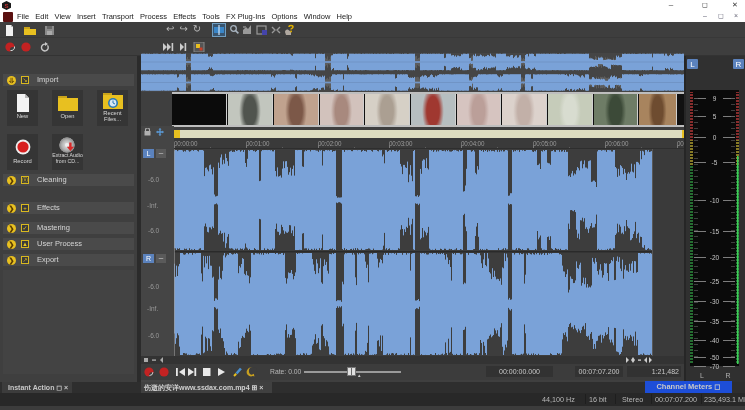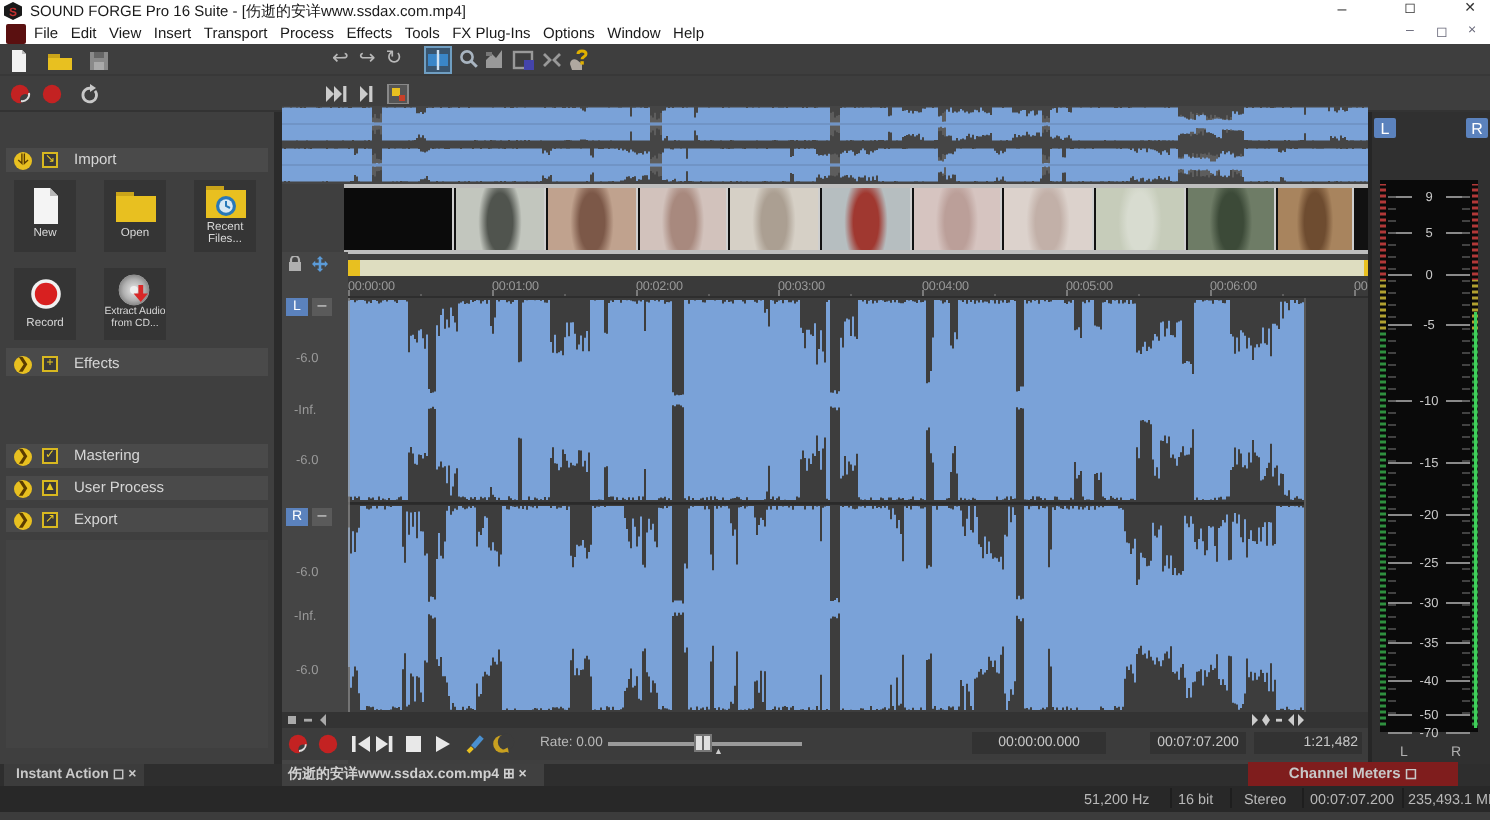--- a/index.html
+++ b/index.html
@@ -10,21 +10,20 @@
 .hdr .lbl{position:absolute;left:34px;top:0}
 .tile{position:absolute;width:31px;height:36px;background:#353535;color:#d8d8d8;font-size:5.8px;text-align:center}
 </style></head>
 <body>
 
 <div class="abs" style="left:0;top:0;width:745px;height:11px;background:#ffffff">
   <svg class="abs" style="left:2px;top:1px" width="9" height="9" viewBox="0 0 9 9">
       <polygon points="4.5,0 9,2.2 9,6.8 4.5,9 0,6.8 0,2.2" fill="#1a1a1a"></polygon>
       <text x="4.5" y="6.8" font-size="6" fill="#c03030" text-anchor="middle" font-family="Liberation Sans" font-weight="bold">S</text>
     </svg>
-  <div class="abs" style="left:15px;top:1.2px;font-size:7.5px;color:#1a1a1a;white-space:nowrap">SOUND FORGE Pro 16 Suite - [伤逝的安详www.ssdax.com.mp4]</div>
   <div class="abs" style="left:664px;top:0;width:14px;height:11px;color:#333;font-size:8px;text-align:center;line-height:9px">–</div>
   <div class="abs" style="left:698px;top:0;width:14px;height:11px;color:#333;font-size:7px;text-align:center;line-height:10px">◻</div>
   <div class="abs" style="left:728px;top:0;width:14px;height:11px;color:#333;font-size:7px;text-align:center;line-height:10px">✕</div>
 </div>
 
 <div class="abs" style="left:0;top:11px;width:745px;height:11px;background:#ffffff">
   <div class="abs" style="left:3px;top:0.5px;width:10px;height:10px;background:#5a1010;border-radius:1px"></div>
   <div class="abs" style="left:17px;top:1px;font-size:7.5px;color:#1a1a1a;white-space:nowrap;word-spacing:0">File&nbsp;&nbsp;&nbsp;Edit&nbsp;&nbsp;&nbsp;View&nbsp;&nbsp;&nbsp;Insert&nbsp;&nbsp;&nbsp;Transport&nbsp;&nbsp;&nbsp;Process&nbsp;&nbsp;&nbsp;Effects&nbsp;&nbsp;&nbsp;Tools&nbsp;&nbsp;&nbsp;FX&nbsp;Plug-Ins&nbsp;&nbsp;&nbsp;Options&nbsp;&nbsp;&nbsp;Window&nbsp;&nbsp;&nbsp;Help</div>
   <div class="abs" style="left:703px;top:1px;font-size:7px;color:#667">–</div>
   <div class="abs" style="left:718px;top:1px;font-size:7px;color:#667">◻</div>
@@ -139,21 +138,21 @@
         </defs>
       </svg>
     <div style="line-height:5.5px;margin-top:-1px;font-size:5.2px;white-space:nowrap">Extract Audio<br>from CD...</div>
   </div>
 
   <div class="hdr" style="top:118px">
       <span class="circ">❯</span>
       <span class="sq">ⓧ</span>
       <span class="lbl">Cleaning</span>
     </div>
-  <div class="hdr" style="top:120px">
+  <div class="hdr" style="top:146px">
       <span class="circ">❯</span>
       <span class="sq">+</span>
       <span class="lbl">Effects</span>
     </div>
   <div class="hdr" style="top:166px">
       <span class="circ">❯</span>
       <span class="sq">✓</span>
       <span class="lbl">Mastering</span>
     </div>
   <div class="hdr" style="top:182px">
@@ -304,21 +303,21 @@
     <div class="abs" style="left:216px;top:8.5px;color:#ccc;font-size:4.5px">▲</div>
     <div class="abs" style="left:345px;top:2px;width:67px;height:11px;background:#323232;color:#c8c8c8;font-size:7px;text-align:center;line-height:11px">00:00:00.000</div>
     <div class="abs" style="left:434px;top:2px;width:48px;height:11px;background:#323232;color:#c8c8c8;font-size:7px;text-align:center;line-height:11px">00:07:07.200</div>
     <div class="abs" style="left:486px;top:2px;width:54px;height:11px;background:#323232;color:#c8c8c8;font-size:7px;text-align:right;line-height:11px;padding-right:2px">1:21,482</div>
   </div>
 </div>
 
 <div class="abs" style="left:0;top:382px;width:745px;height:11px;background:#2e2e2e;z-index:5">
   <div class="abs" style="left:2px;top:0;width:70px;height:11px;background:#3c3c3c;color:#c8c8c8;font-size:7px;font-weight:bold;line-height:11px;padding-left:6px">Instant Action ◻ ×</div>
   <div class="abs" style="left:141px;top:0;width:131px;height:11px;background:#404040;color:#d0d0d0;font-size:7px;font-weight:bold;line-height:11px;padding-left:3px;white-space:nowrap">伤逝的安详www.ssdax.com.mp4 ⊞ ×</div>
-  <div class="abs" style="left:624px;top:-1px;width:105px;height:12px;background:#7f1d1d;color:#c8c8c8;font-size:7.5px;font-weight:bold;line-height:12px;text-align:center">Channel Meters ◻</div>
+  <div class="abs" style="left:645px;top:-1px;width:87px;height:12px;background:#1d4ed8;color:#c8c8c8;font-size:7.5px;font-weight:bold;line-height:12px;text-align:center">Channel Meters ◻</div>
 </div>
 
 <div class="abs" style="left:684px;top:56px">
     <svg width="61" height="337" viewBox="0 0 61 337" style="display:block">
       <rect width="61" height="337" fill="#303030"></rect>
       <rect x="0" y="0" width="2" height="337" fill="#262626"></rect>
       <rect x="3" y="3" width="11" height="10" rx="1" fill="#5b82bd"></rect>
       <text x="8.5" y="11" font-family="Liberation Sans" font-size="8" fill="#fff" text-anchor="middle">L</text>
       <rect x="49" y="3" width="11" height="10" rx="1" fill="#5b82bd"></rect>
       <text x="54.5" y="11" font-family="Liberation Sans" font-size="8" fill="#fff" text-anchor="middle">R</text>
@@ -357,21 +356,21 @@
       <text x="30.5" y="303.5" font-family="Liberation Sans" font-size="6.5" fill="#c8c8c8" text-anchor="middle">-50</text>
       <path d="M10 310.5H22M39 310.5H51" stroke="#8a8a8a" stroke-width="0.9"></path>
       <text x="30.5" y="312.5" font-family="Liberation Sans" font-size="6.5" fill="#c8c8c8" text-anchor="middle">-70</text>
       <path d="M10 42.5H14M47 42.5H51M10 48.5H14M47 48.5H51M10 54.5H14M47 54.5H51M10 60.5H14M47 60.5H51M10 66.5H14M47 66.5H51M10 72.5H14M47 72.5H51M10 78.5H14M47 78.5H51M10 84.5H14M47 84.5H51M10 90.5H14M47 90.5H51M10 96.5H14M47 96.5H51M10 102.5H14M47 102.5H51M10 108.5H14M47 108.5H51M10 114.5H14M47 114.5H51M10 120.5H14M47 120.5H51M10 126.5H14M47 126.5H51M10 132.5H14M47 132.5H51M10 138.5H14M47 138.5H51M10 144.5H14M47 144.5H51M10 150.5H14M47 150.5H51M10 156.5H14M47 156.5H51M10 162.5H14M47 162.5H51M10 168.5H14M47 168.5H51M10 174.5H14M47 174.5H51M10 180.5H14M47 180.5H51M10 186.5H14M47 186.5H51M10 192.5H14M47 192.5H51M10 198.5H14M47 198.5H51M10 204.5H14M47 204.5H51M10 210.5H14M47 210.5H51M10 216.5H14M47 216.5H51M10 222.5H14M47 222.5H51M10 228.5H14M47 228.5H51M10 234.5H14M47 234.5H51M10 240.5H14M47 240.5H51M10 246.5H14M47 246.5H51M10 252.5H14M47 252.5H51M10 258.5H14M47 258.5H51M10 264.5H14M47 264.5H51M10 270.5H14M47 270.5H51M10 276.5H14M47 276.5H51M10 282.5H14M47 282.5H51M10 288.5H14M47 288.5H51M10 294.5H14M47 294.5H51M10 300.5H14M47 300.5H51" stroke="#555" stroke-width="0.7"></path>
       <text x="18" y="322" font-family="Liberation Sans" font-size="7" fill="#b0b0b0" text-anchor="middle">L</text>
       <text x="44" y="322" font-family="Liberation Sans" font-size="7" fill="#b0b0b0" text-anchor="middle">R</text>
     </svg>
   </div>
 
 <div class="abs" style="left:0;top:393px;width:745px;height:17px;background:#282828">
-  <div class="abs" style="left:542px;top:2px;color:#b8b8b8;font-size:7.2px;white-space:nowrap">51,200 Hz</div>
+  <div class="abs" style="left:542px;top:2px;color:#b8b8b8;font-size:7.2px;white-space:nowrap">44,100 Hz</div>
   <div class="abs" style="left:589px;top:2px;color:#b8b8b8;font-size:7.2px;white-space:nowrap">16 bit</div>
   <div class="abs" style="left:622px;top:2px;color:#b8b8b8;font-size:7.2px;white-space:nowrap">Stereo</div>
   <div class="abs" style="left:655px;top:2px;color:#b8b8b8;font-size:7.2px;white-space:nowrap">00:07:07.200</div>
   <div class="abs" style="left:704px;top:2px;color:#b8b8b8;font-size:7.2px;white-space:nowrap">235,493.1 MB</div>
   <div class="abs" style="left:585px;top:1px;width:1px;height:10px;background:#1e1e1e"></div>
   <div class="abs" style="left:615px;top:1px;width:1px;height:10px;background:#1e1e1e"></div>
   <div class="abs" style="left:651px;top:1px;width:1px;height:10px;background:#1e1e1e"></div>
   <div class="abs" style="left:701px;top:1px;width:1px;height:10px;background:#1e1e1e"></div>
   <div class="abs" style="left:0;top:13px;width:745px;height:4px;background:#3c3c3c"></div>
 </div>

